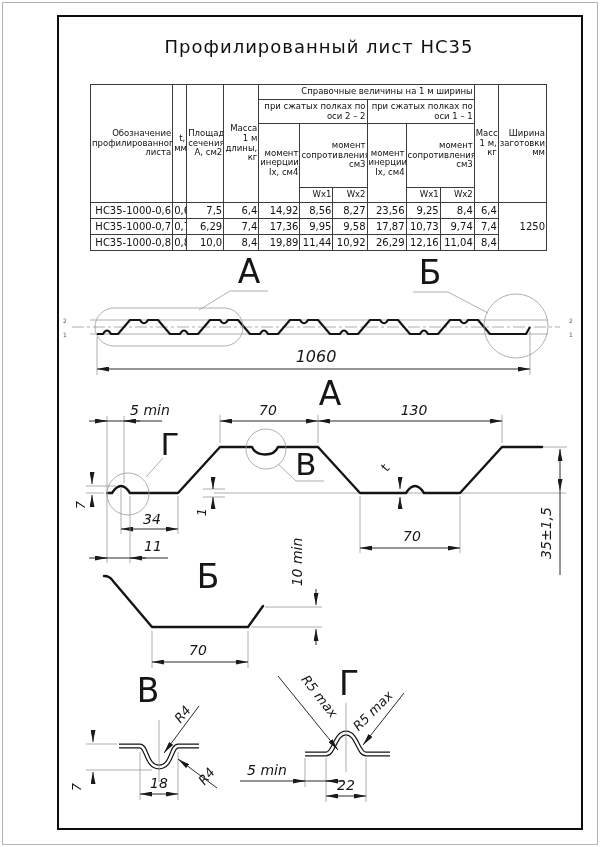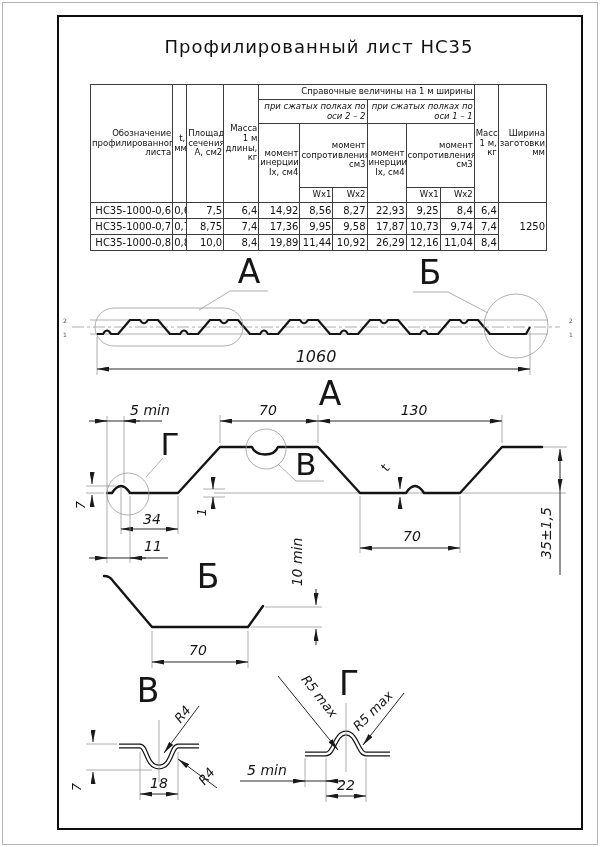--- a/index.html
+++ b/index.html
@@ -3,21 +3,21 @@
 <meta charset="utf-8">
 <style>
   html,body{margin:0;padding:0;background:#ffffff;}
   #page{position:relative;width:600px;height:847px;background:#fff;font-family:"DejaVu Sans",sans-serif;overflow:hidden;}
   .page-edge{position:absolute;left:2px;top:2px;width:594px;height:841px;border:1px solid #b3b3b3;}
   .frame{position:absolute;left:57px;top:15px;width:522px;height:811px;border:2px solid #0d0d0d;}
   .title{position:absolute;left:57px;top:36px;width:524px;text-align:center;font-size:18px;color:#111;letter-spacing:1px;white-space:nowrap;}
   table.spec{position:absolute;left:90px;top:84px;border-collapse:collapse;table-layout:fixed;width:457px;font-size:8.5px;color:#111;}
   table.spec td{border:1px solid #3c3c3c;text-align:right;vertical-align:middle;padding:0 1px;line-height:1.12;overflow:hidden;}
   table.spec td.d{font-size:10px;height:15px;}
-  tr.h1{height:15px;} tr.h2{height:24px;font-style:italic;} tr.h3{height:64px;} tr.h4{height:15px;}
+  tr.h1{height:15px;} tr.h2{height:24px;} tr.h3{height:64px;} tr.h4{height:15px;}
   td.it{}
   svg{position:absolute;left:0;top:0;}
   svg text{fill:#161616;font-family:"DejaVu Sans",sans-serif;}
   .dimtxt{font-style:italic;font-size:14px;}
   .dimtxt.big{font-size:16px;}
   .dimtxt.sm{font-size:13px;}
   .biglabel{font-size:33px;}
   .medlabel{font-size:31px;}
   .tiny{font-size:6px;fill:#555;}
   .bold-line{stroke:#141414;stroke-width:2.4;fill:none;stroke-linejoin:round;stroke-linecap:round;}
@@ -77,30 +77,30 @@
       <td>Wx2</td>
     </tr>
     <tr>
       <td class="d">НС35-1000-0,6</td>
       <td class="d">0,6</td>
       <td class="d">7,5</td>
       <td class="d">6,4</td>
       <td class="d">14,92</td>
       <td class="d">8,56</td>
       <td class="d">8,27</td>
-      <td class="d">22,93</td>
+      <td class="d">23,56</td>
       <td class="d">9,25</td>
       <td class="d">8,4</td>
       <td class="d">6,4</td>
       <td class="d" rowspan="3">1250</td>
     </tr>
     <tr>
       <td class="d">НС35-1000-0,7</td>
       <td class="d">0,7</td>
-      <td class="d">8,75</td>
+      <td class="d">6,29</td>
       <td class="d">7,4</td>
       <td class="d">17,36</td>
       <td class="d">9,95</td>
       <td class="d">9,58</td>
       <td class="d">17,87</td>
       <td class="d">10,73</td>
       <td class="d">9,74</td>
       <td class="d">7,4</td>
     </tr>
     <tr>

